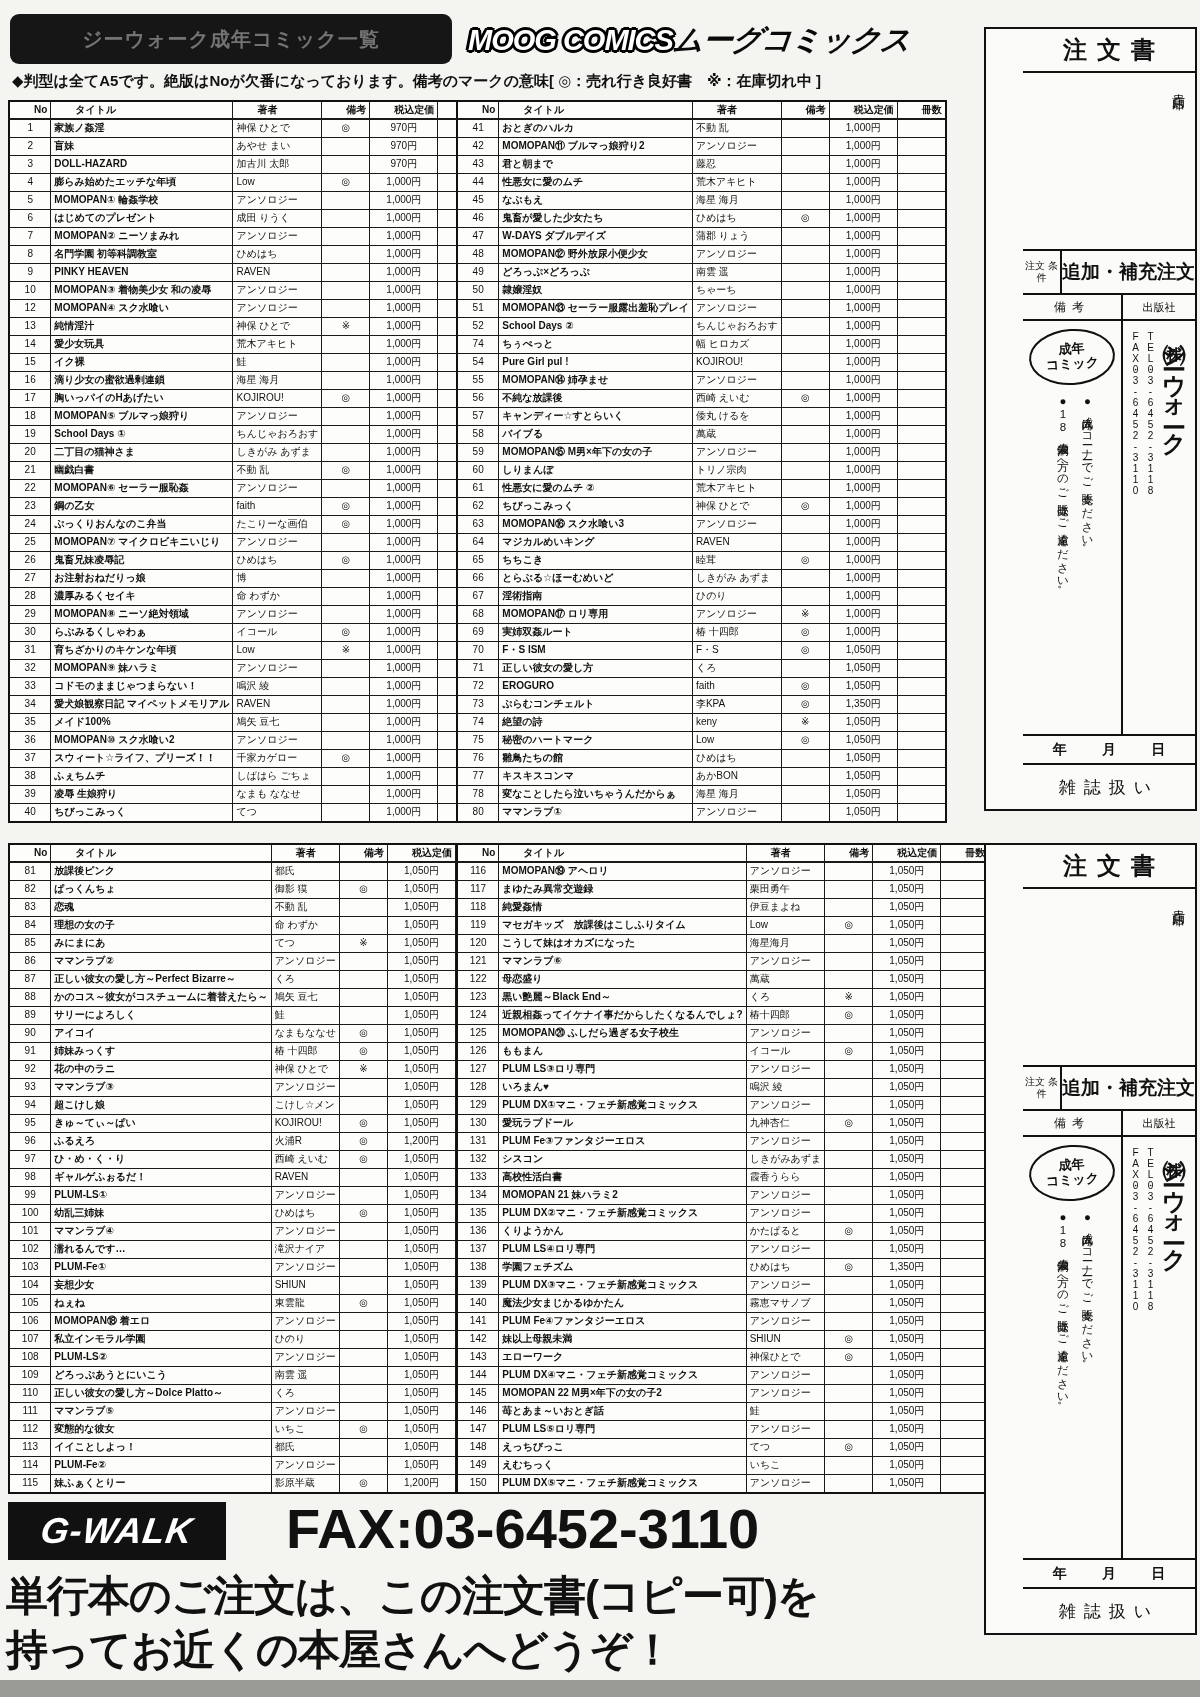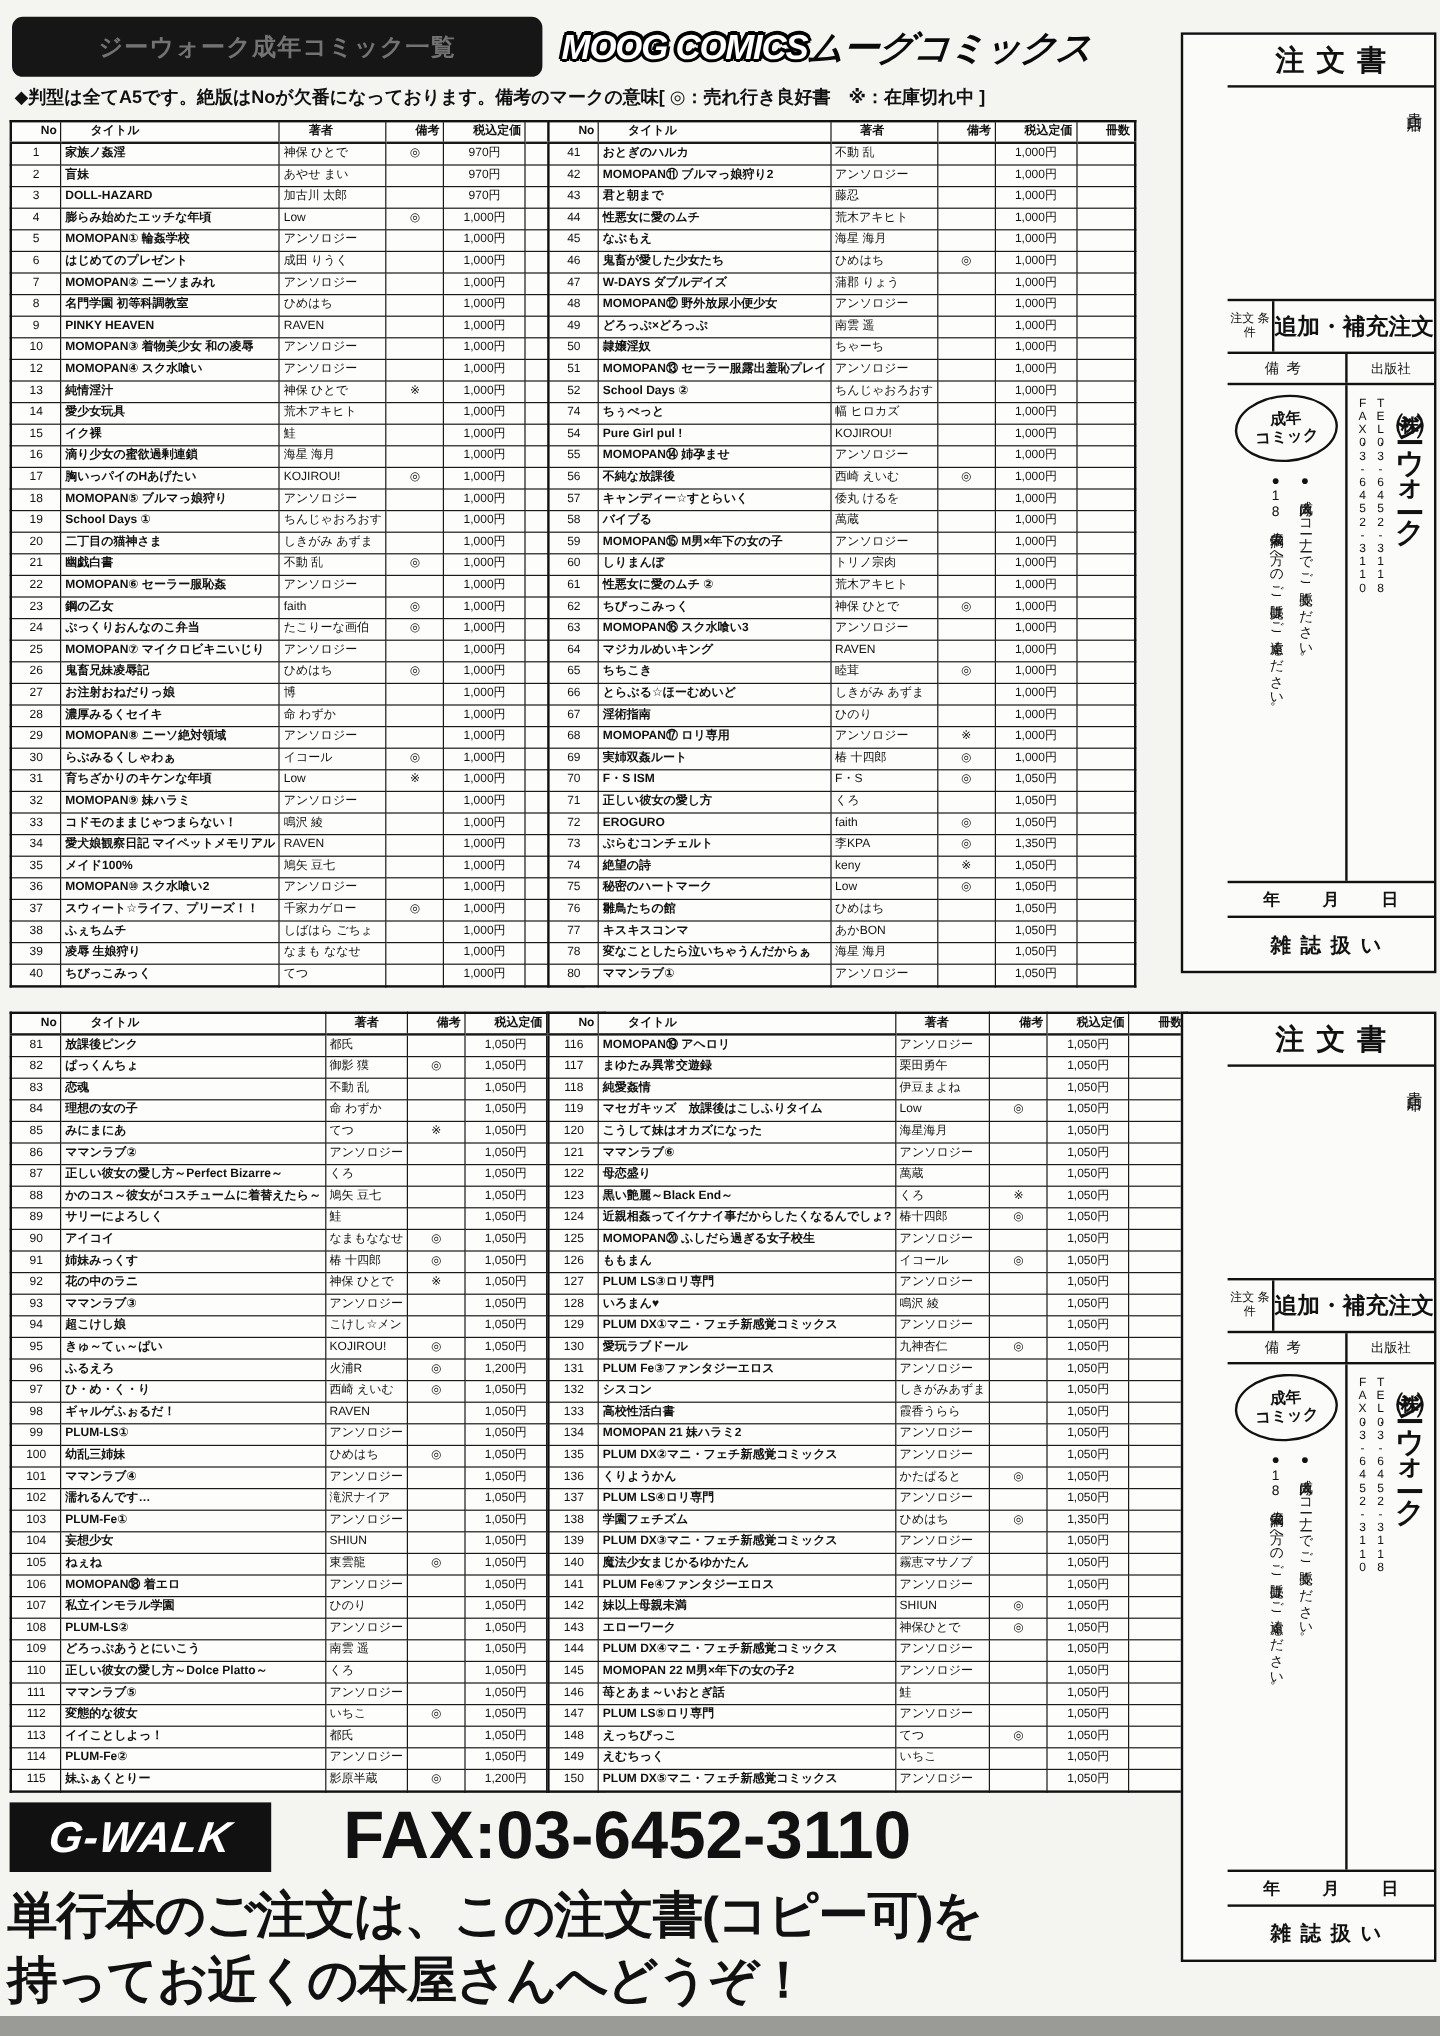--- a/index.html
+++ b/index.html
@@ -63,21 +63,21 @@
         align-items:center;justify-content:center;font-size:13px;font-weight:bold;line-height:1.15;transform:rotate(-4deg);}
   .notes{margin-top:10px;writing-mode:vertical-rl;text-orientation:upright;font-size:11.5px;line-height:1.6;
          letter-spacing:1px;height:330px;}
   .notes div{margin-left:6px;}
   .of-main .right{flex:1;display:flex;justify-content:center;padding-top:6px;}
   .pubcol{writing-mode:vertical-rl;text-orientation:upright;}
   .pubname{font-size:24px;font-weight:bold;letter-spacing:1px;}
   .telfax{font-size:10px;letter-spacing:0;line-height:1.5;margin-top:4px;}
   .of-date{height:27px;border-bottom:2px solid #111;display:flex;align-items:center;justify-content:space-around;
            font-size:14px;font-weight:bold;padding:0 12px;}
-  .of-mag{flex:0 0 44px;display:flex;align-items:center;justify-content:center;font-size:17px;letter-spacing:8px;font-weight:bold;}
+  .of-mag{flex:0 0 44px;display:flex;align-items:center;justify-content:center;font-size:17px;letter-spacing:8px;font-weight:normal;}
   .vtext{writing-mode:vertical-rl;text-orientation:upright;}
 
   
   .gwalk-box{position:absolute;left:8px;top:1502px;width:218px;height:58px;background:#111;
              display:flex;align-items:center;justify-content:center;}
   .gwalk-box span{color:#fff;font-size:36px;font-weight:900;font-style:italic;letter-spacing:1px;transform:skewX(-8deg);}
   .fax-big{position:absolute;left:242px;top:1496px;width:700px;font-size:56px;font-weight:900;letter-spacing:0px;white-space:nowrap;margin-left:44px;}
   .foot1{position:absolute;left:6px;top:1568px;font-size:42px;font-weight:900;white-space:nowrap;letter-spacing:-1px;}
   .foot2{position:absolute;left:6px;top:1622px;font-size:42px;font-weight:900;white-space:nowrap;letter-spacing:-1px;}
 </style>

